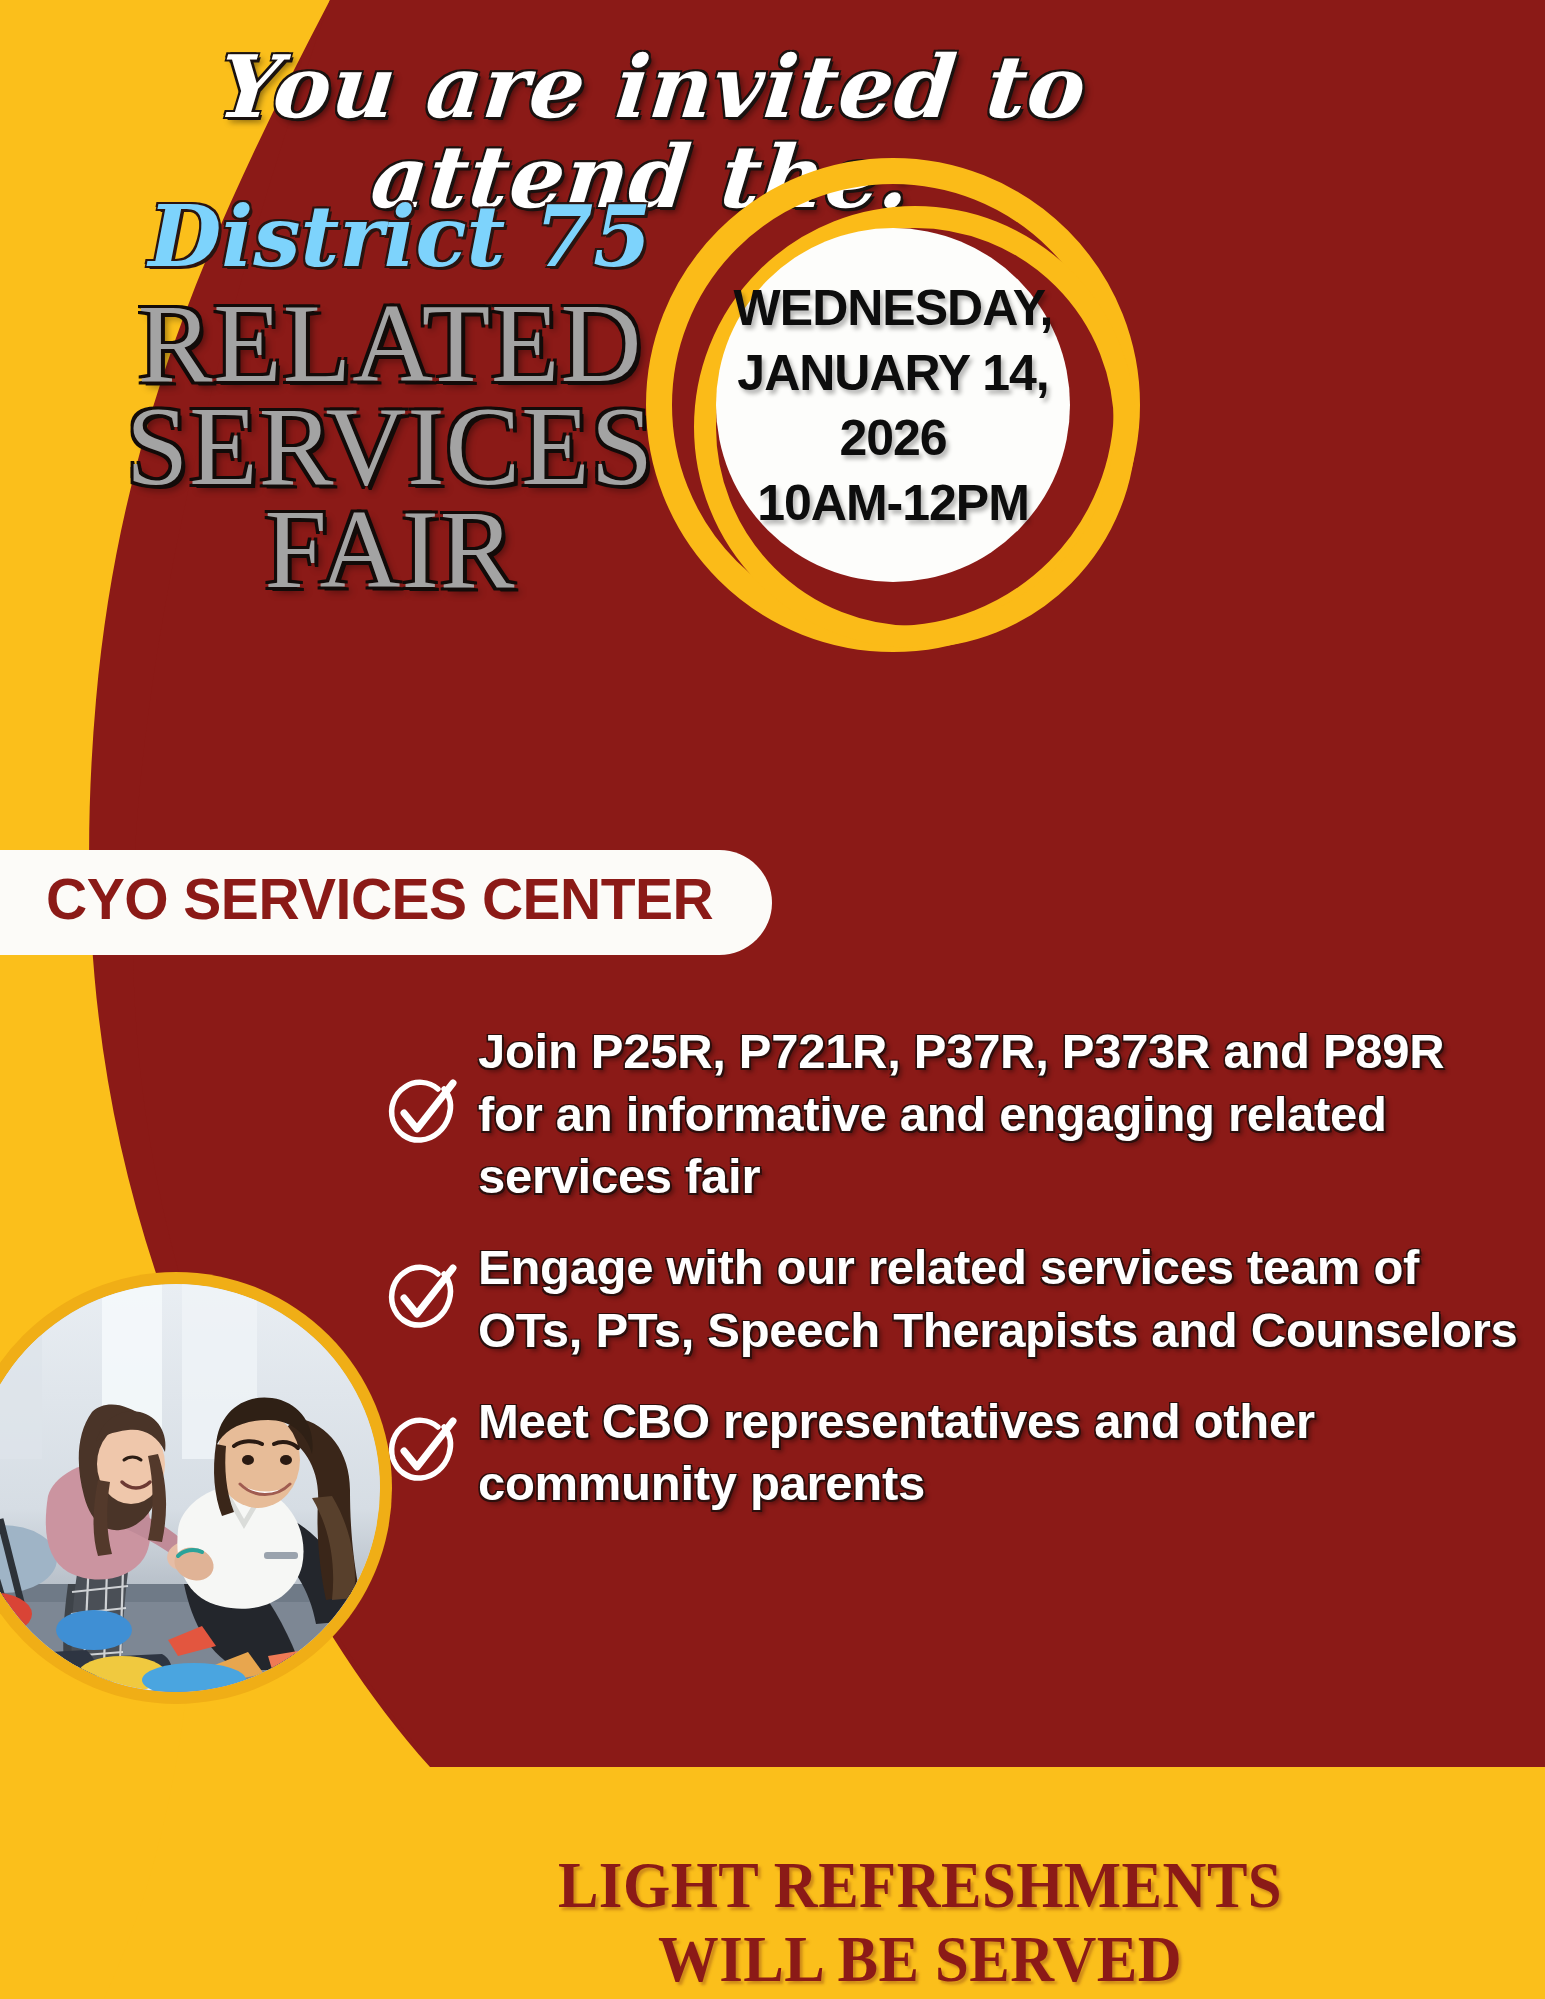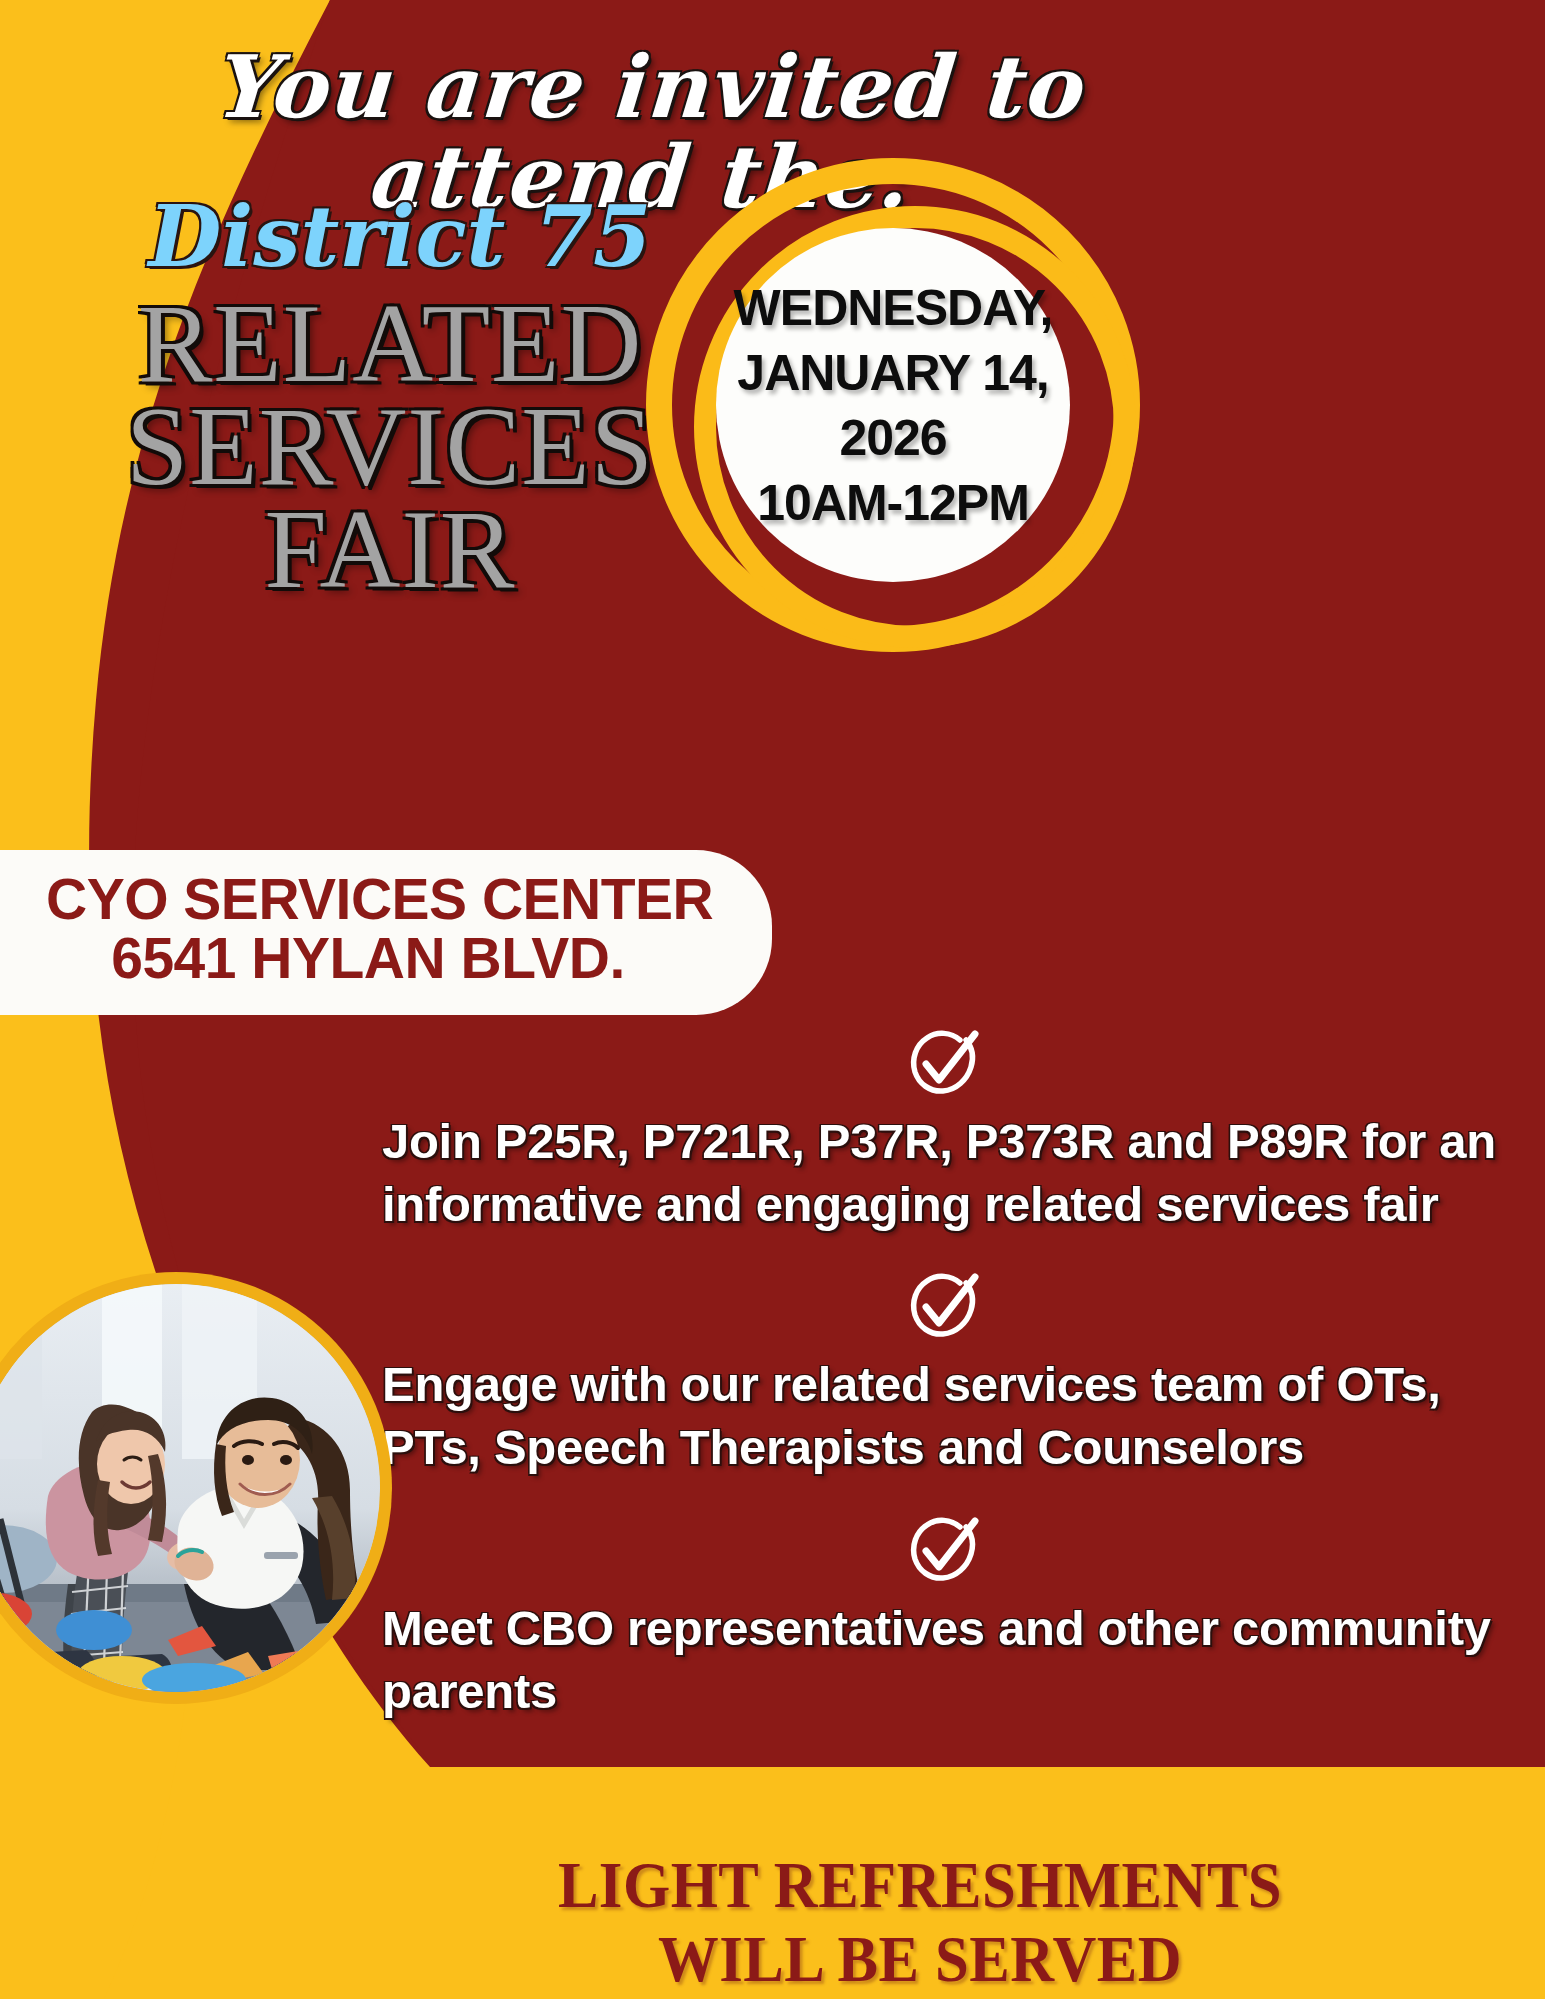--- a/index.html
+++ b/index.html
@@ -169,21 +169,20 @@
     position: absolute;
     left: 382px;
     top: 1020px;
     width: 1140px;
     z-index: 6;
   }
   .bullet {
     display: flex;
     align-items: center;
     margin-bottom: 28px;
-    flex-direction: column;
   }
   .bullet .chk {
     flex: 0 0 auto;
     width: 82px;
     height: 90px;
     margin-right: 14px;
   }
   .bullet .txt {
     font-family: "Liberation Sans", sans-serif;
     font-weight: bold;
@@ -281,21 +280,20 @@
     <div class="datetext">
       <span>WEDNESDAY,</span>
       <span>JANUARY 14,</span>
       <span>2026</span>
       <span>10AM-12PM</span>
     </div>
   </div>
 
   <div class="addrbar">
     <span class="line1">CYO SERVICES CENTER</span>
-    <span class="line2">6541 HYLAN BLVD.</span>
   </div>
 
   <div class="bullets">
 
     <div class="bullet">
       <span class="chk">
         <svg viewBox="0 0 82 90" width="82" height="90">
           <path d="M62,20 C68,27 70,37 67,47 C63,60 52,70 39,71
                    C26,72 15,64 11,52 C7,39 12,25 23,18
                    C33,11 47,12 56,20" fill="none" stroke="#FFFFFF" stroke-width="5.5" stroke-linecap="round"></path>

